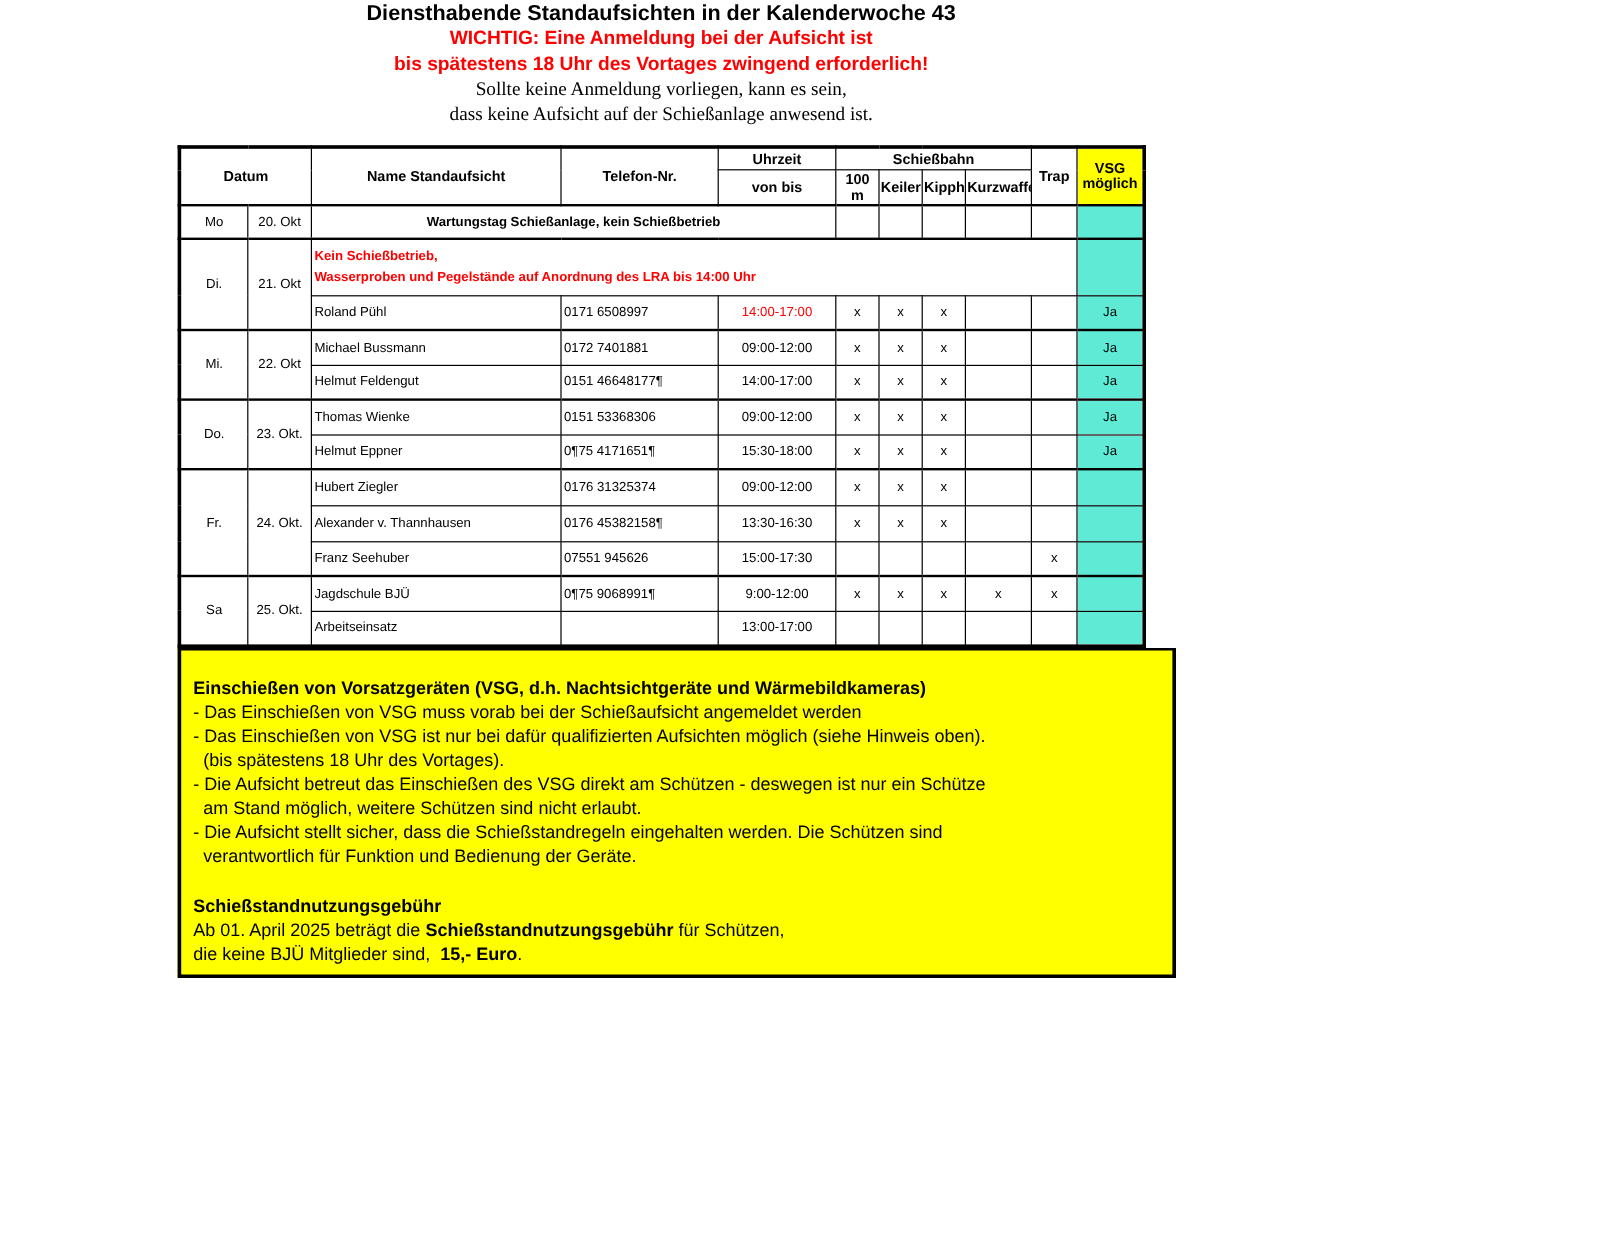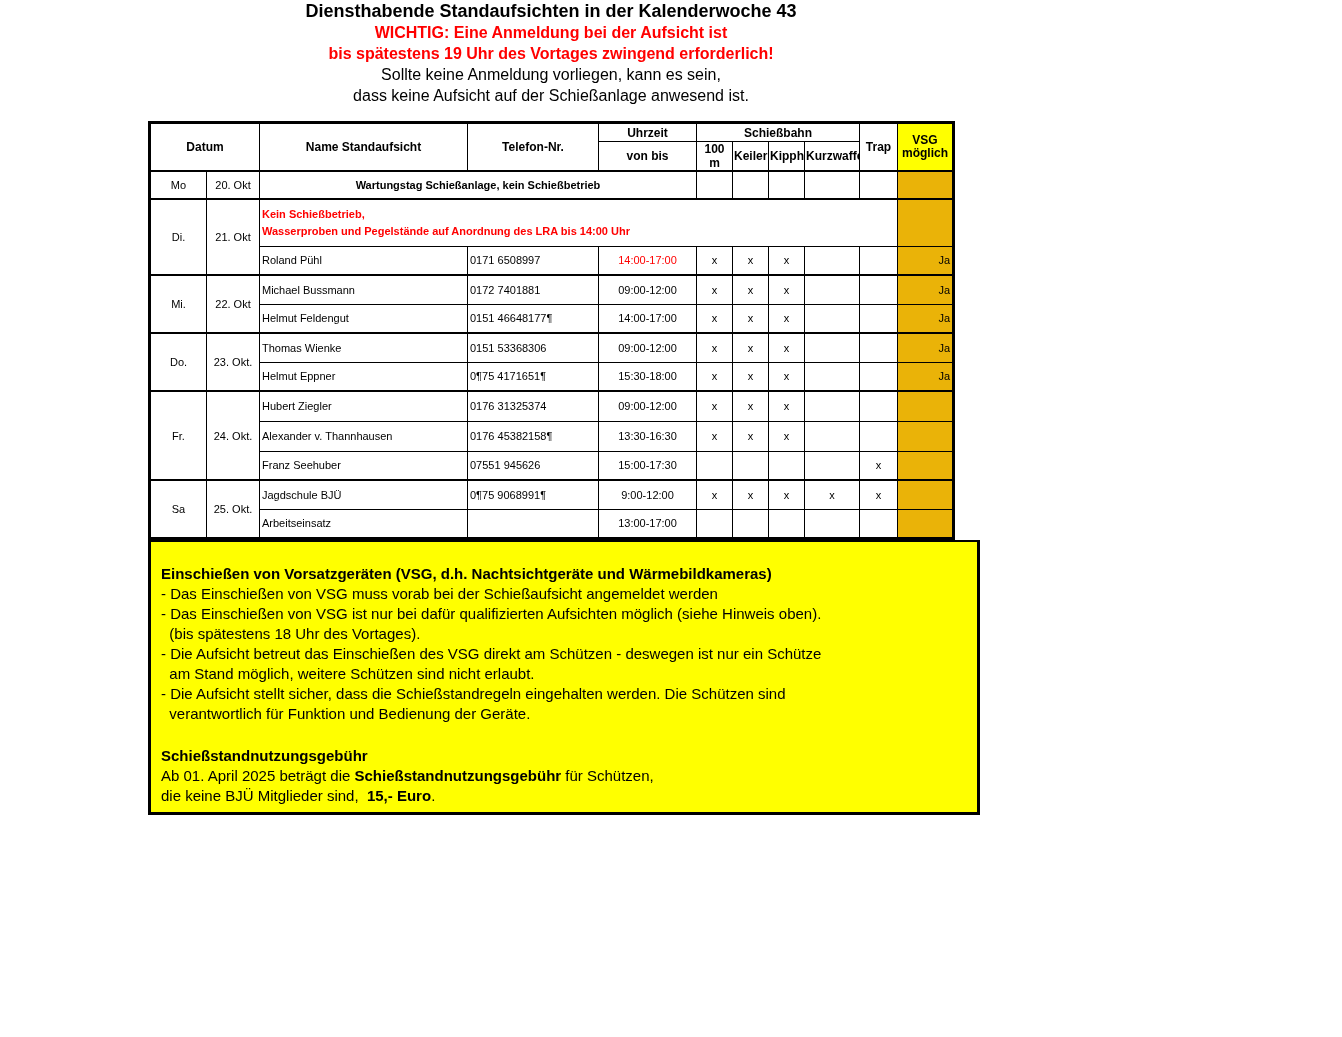--- a/index.html
+++ b/index.html
@@ -5,39 +5,39 @@
   html,body { margin:0; padding:0; }
   body {
     width:1342px; height:1037px; background:#ffffff; color:#000;
     font-family:"Liberation Sans", sans-serif;
     -webkit-font-smoothing:antialiased;
   }
   .content { margin-left:148px; width:806px; }
   .titleblock { text-align:center; }
   .page-title { font-size:18px; font-weight:bold; line-height:22px; }
   .warn-line { color:#ff0000; font-weight:bold; font-size:16px; line-height:21px; }
-  .info-line { font-size:16px; line-height:21px; }
+  .info-line { font-size:16px; line-height:21px;font-family:Liberation Serif, serif; }
 
   table.sched {
     border-collapse:collapse; table-layout:fixed;
     width:804px; margin-top:15px;
     border:3px solid #000;
   }
   table.sched th, table.sched td {
     border:1px solid #000; padding:0 2px; overflow:hidden;
     font-size:11px; vertical-align:middle;
   }
   table.sched th { font-size:12px; font-weight:bold; text-align:center; padding:0 1px; }
   tr.hrow1 { height:19px; }
   tr.hrow2 { height:19px; }
   th.subh { font-size:10px; font-weight:normal; }
   th.vsg-h { background:#ffff00; border-left:2px solid #000; line-height:13px; }
   tr.grp > td { border-top:2px solid #000; }
   td.daycell, td.datecell { text-align:center; font-size:11px; }
-  td.vsg { background:#eab308; text-align:right; font-size:12px; border-left:2px solid #000; }
+  td.vsg { background:#5eead4; text-align:center; font-size:12px; border-left:2px solid #000; }
   td.mark { text-align:center; }
   td.timecell { text-align:center; }
   td.maint { font-weight:bold; font-size:14px; text-align:center; }
   td.notice { color:#ff0000; font-weight:bold; font-size:14px; padding-left:38px; line-height:17px; }
   .redtxt { color:#ff0000; }
   tr.r28 { height:28px; }
   tr.r29 { height:29px; }
   tr.r30 { height:30px; }
   tr.r47 { height:47px; }
 
@@ -54,21 +54,21 @@
   .bold { font-weight:bold; }
 </style>
 </head>
 <body>
 
 <div class="content">
 
   <div class="titleblock">
     <div class="page-title">Diensthabende Standaufsichten in der Kalenderwoche 43</div>
     <div class="warn-line">WICHTIG: Eine Anmeldung bei der Aufsicht ist</div>
-    <div class="warn-line">bis spätestens 19 Uhr des Vortages zwingend erforderlich!</div>
+    <div class="warn-line">bis spätestens 18 Uhr des Vortages zwingend erforderlich!</div>
     <div class="info-line">Sollte keine Anmeldung vorliegen, kann es sein,</div>
     <div class="info-line">dass keine Aufsicht auf der Schießanlage anwesend ist.</div>
   </div>
 
   <table class="sched">
     <colgroup>
       <col style="width:57px">
         <col style="width:53px">
         <col style="width:208px">
       <col style="width:131px">

